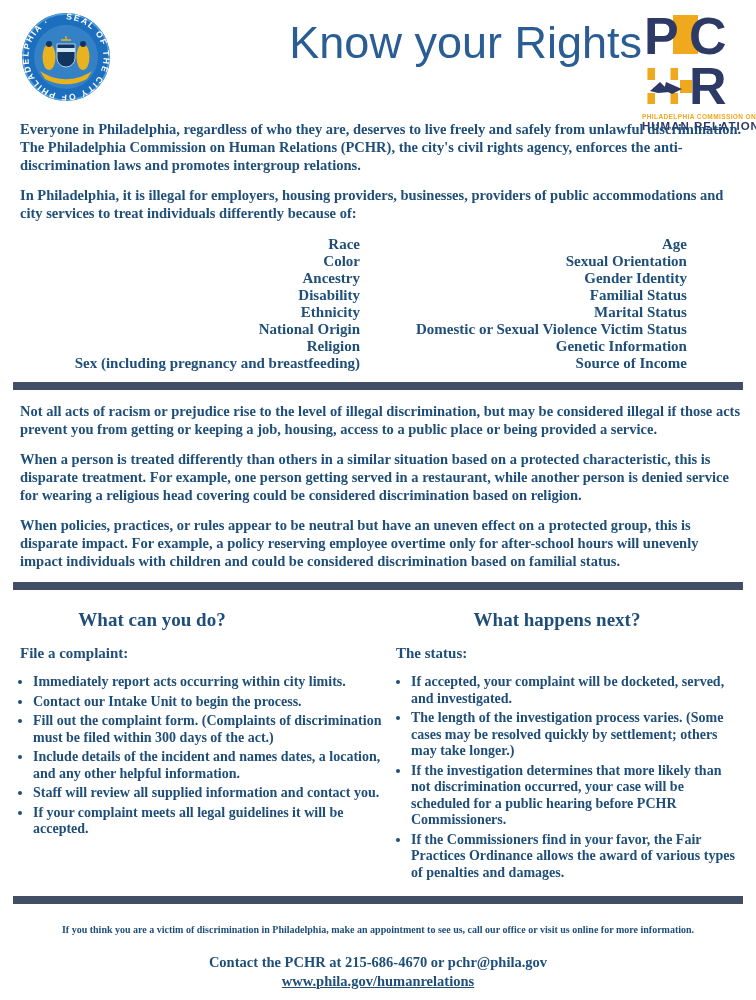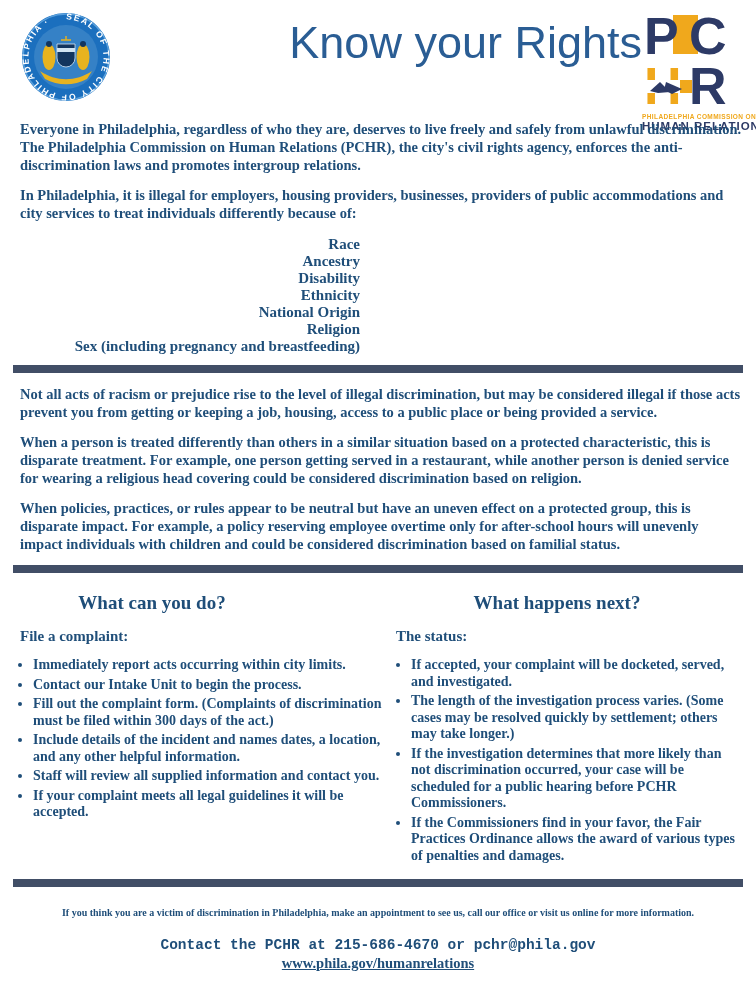--- a/index.html
+++ b/index.html
@@ -34,21 +34,21 @@
   .col h2{font-size:19px;margin:0;text-align:center;line-height:24px;}
   .col-left h2{width:280px;}
   .col-right h2{width:330px;}
   .col h3{font-size:15px;margin:12px 0 0 8px;line-height:18px;}
   .col-right h3{margin-left:4px;}
   .col ul{margin:12px 0 0 0;padding-left:21px;font-size:14px;line-height:16.5px;}
   .col-right ul{margin-left:2px;padding-left:17px;width:330px;box-sizing:content-box;}
   .col li{margin-bottom:3px;}
   
   .notice{text-align:center;font-size:10px;line-height:19px;width:712px;margin:16px auto 0;}
-  .contact{text-align:center;font-size:14.5px;margin:15px 0 0 0;font-family:Liberation Mono, monospace;}
+  .contact{text-align:center;font-size:14.5px;margin:15px 0 0 0;}
   .linkline{text-align:center;font-size:14.5px;margin:2px 0 0 0;}
   .site-link{color:#1F4E79;text-decoration:underline;cursor:pointer;}
   .lt{font-family:"Liberation Sans",sans-serif;font-weight:700;}
 </style>
 </head>
 <body>
 
 <div class="page">
 
   <header class="header">
@@ -97,26 +97,38 @@
   </header>
 
   <main class="content">
     <p class="para first">Everyone in Philadelphia, regardless of who they are, deserves to live freely and safely from unlawful discrimination.  The Philadelphia Commission on Human Relations (PCHR), the city's civil rights agency, enforces the anti-discrimination laws and promotes intergroup relations.</p>
     <p class="para">In Philadelphia, it is illegal for employers, housing providers, businesses, providers of public accommodations and city services to treat individuals differently because of:</p>
 
     <div class="pc-grid">
       <div class="pc-left">
 
       <div class="pc-item">Race</div>
+          <div class="pc-item">Color</div>
           <div class="pc-item">Ancestry</div>
           <div class="pc-item">Disability</div>
           <div class="pc-item">Ethnicity</div>
           <div class="pc-item">National Origin</div>
           <div class="pc-item">Religion</div>
           <div class="pc-item">Sex (including pregnancy and breastfeeding)</div>
+        </div>
+      <div class="pc-right">
+
+      <div class="pc-item">Age</div>
+          <div class="pc-item">Sexual Orientation</div>
+          <div class="pc-item">Gender Identity</div>
+          <div class="pc-item">Familial Status</div>
+          <div class="pc-item">Marital Status</div>
+          <div class="pc-item">Domestic or Sexual Violence Victim Status</div>
+          <div class="pc-item">Genetic Information</div>
+          <div class="pc-item">Source of Income</div>
         </div>
     </div>
 
     <div class="bar bar-1"></div>
 
     <p class="para">Not all acts of racism or prejudice rise to the level of illegal discrimination, but may be considered illegal if those acts prevent you from getting or keeping a job, housing, access to a public place or being provided a service.</p>
     <p class="para">When a person is treated differently than others in a similar situation based on a protected characteristic, this is disparate treatment.  For example, one person getting served in a restaurant, while another person is denied service for wearing a religious head covering could be considered discrimination based on religion.</p>
     <p class="para">When policies, practices, or rules appear to be neutral but have an uneven effect on a protected group, this is disparate impact.   For example, a policy reserving employee overtime only for after-school hours will unevenly impact individuals with children and could be considered discrimination based on familial status.</p>
 
     <div class="bar bar-2"></div>

